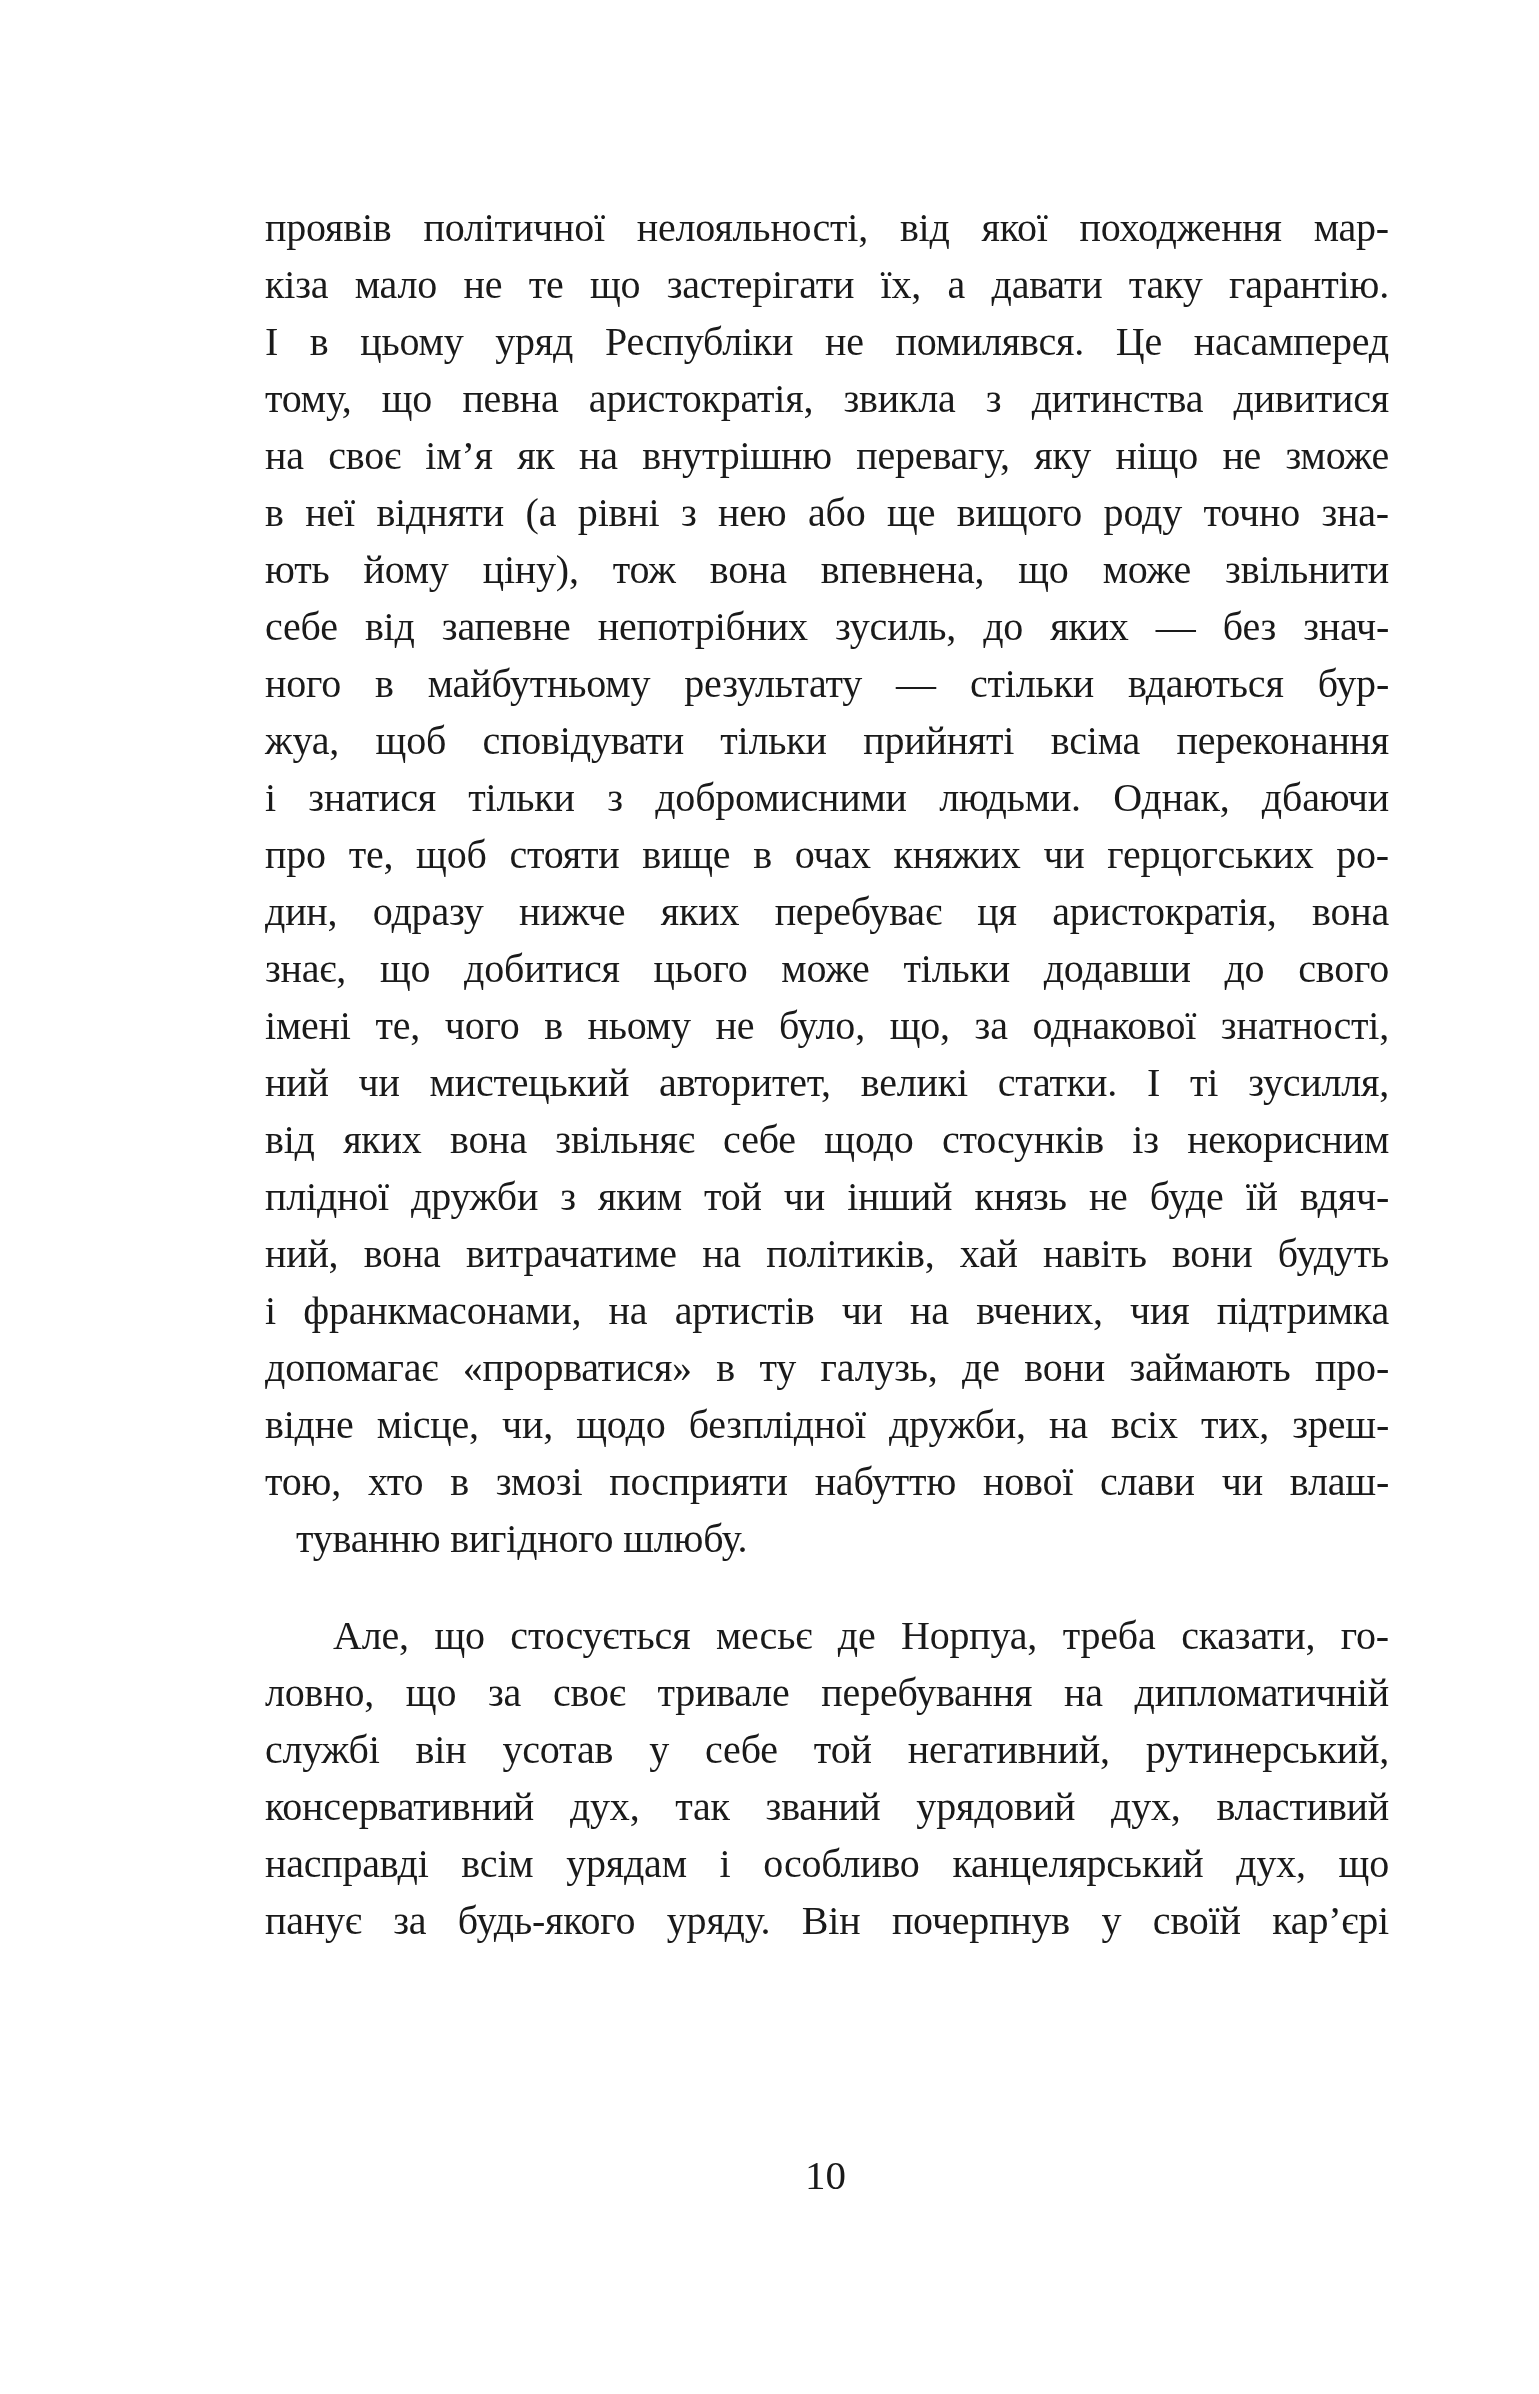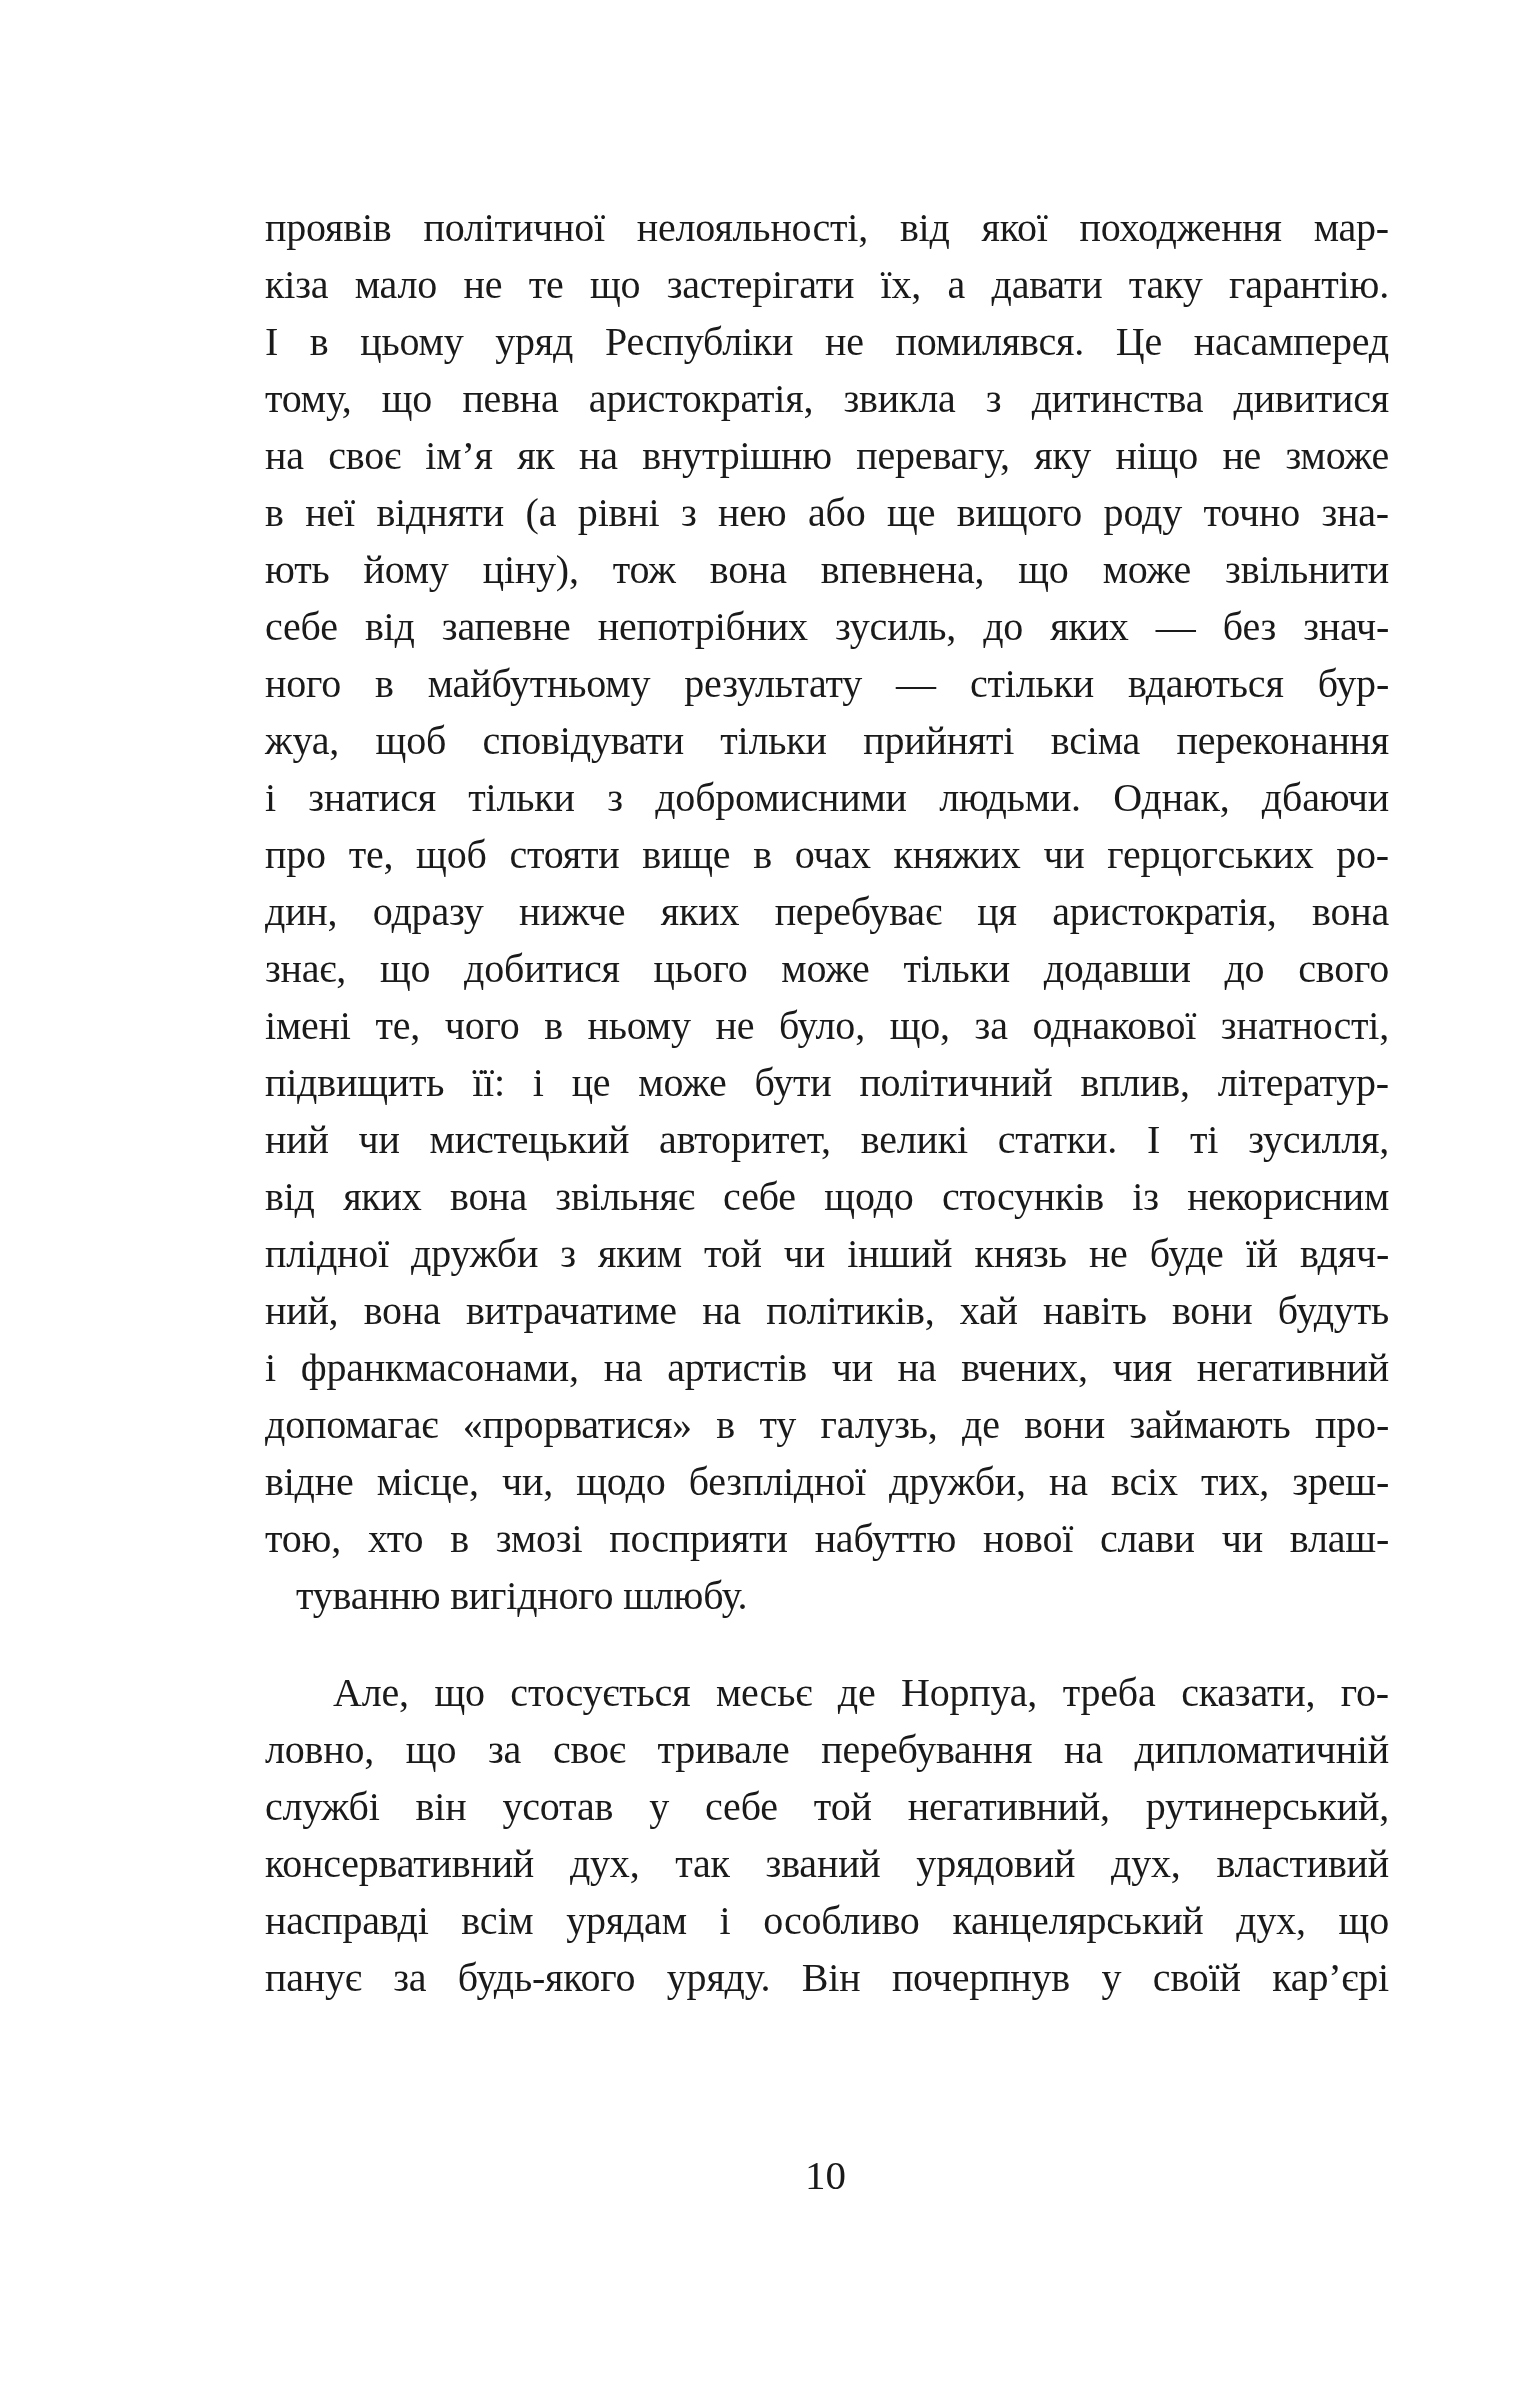--- a/index.html
+++ b/index.html
@@ -71,26 +71,25 @@
       <span class="line">в неї відняти (а рівні з нею або ще вищого роду точно зна-</span>
       <span class="line">ють йому ціну), тож вона впевнена, що може звільнити</span>
       <span class="line">себе від запевне непотрібних зусиль, до яких — без знач-</span>
       <span class="line">ного в майбутньому результату — стільки вдаються бур-</span>
       <span class="line">жуа, щоб сповідувати тільки прийняті всіма переконання</span>
       <span class="line">і знатися тільки з добромисними людьми. Однак, дбаючи</span>
       <span class="line">про те, щоб стояти вище в очах княжих чи герцогських ро-</span>
       <span class="line">дин, одразу нижче яких перебуває ця аристократія, вона</span>
       <span class="line">знає, що добитися цього може тільки додавши до свого</span>
       <span class="line">імені те, чого в ньому не було, що, за однакової знатності,</span>
-      <span class="line">підвищить її: і це може бути політичний вплив, літератур-</span>
       <span class="line">ний чи мистецький авторитет, великі статки. І ті зусилля,</span>
       <span class="line">від яких вона звільняє себе щодо стосунків із некорисним</span>
       <span class="line">плідної дружби з яким той чи інший князь не буде їй вдяч-</span>
       <span class="line">ний, вона витрачатиме на політиків, хай навіть вони будуть</span>
-      <span class="line">і франкмасонами, на артистів чи на вчених, чия негативний</span>
+      <span class="line">і франкмасонами, на артистів чи на вчених, чия підтримка</span>
       <span class="line">допомагає «прорватися» в ту галузь, де вони займають про-</span>
       <span class="line">відне місце, чи, щодо безплідної дружби, на всіх тих, зреш-</span>
       <span class="line">тою, хто в змозі посприяти набуттю нової слави чи влаш-</span>
       <span class="line last">туванню вигідного шлюбу.</span>
     </div>
     <div>
       <span class="line indent">Але, що стосується месьє де Норпуа, треба сказати, го-</span>
       <span class="line">ловно, що за своє тривале перебування на дипломатичній</span>
       <span class="line">службі він усотав у себе той негативний, рутинерський,</span>
       <span class="line">консервативний дух, так званий урядовий дух, властивий</span>

